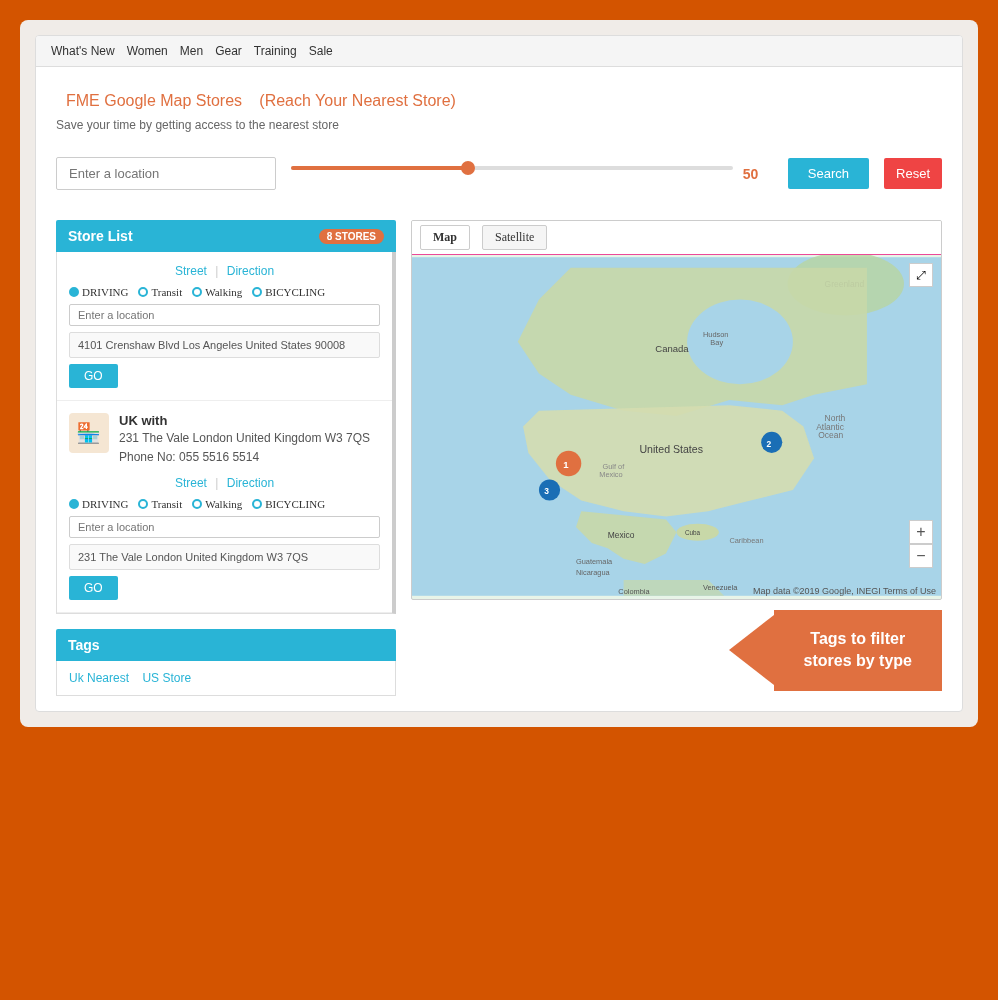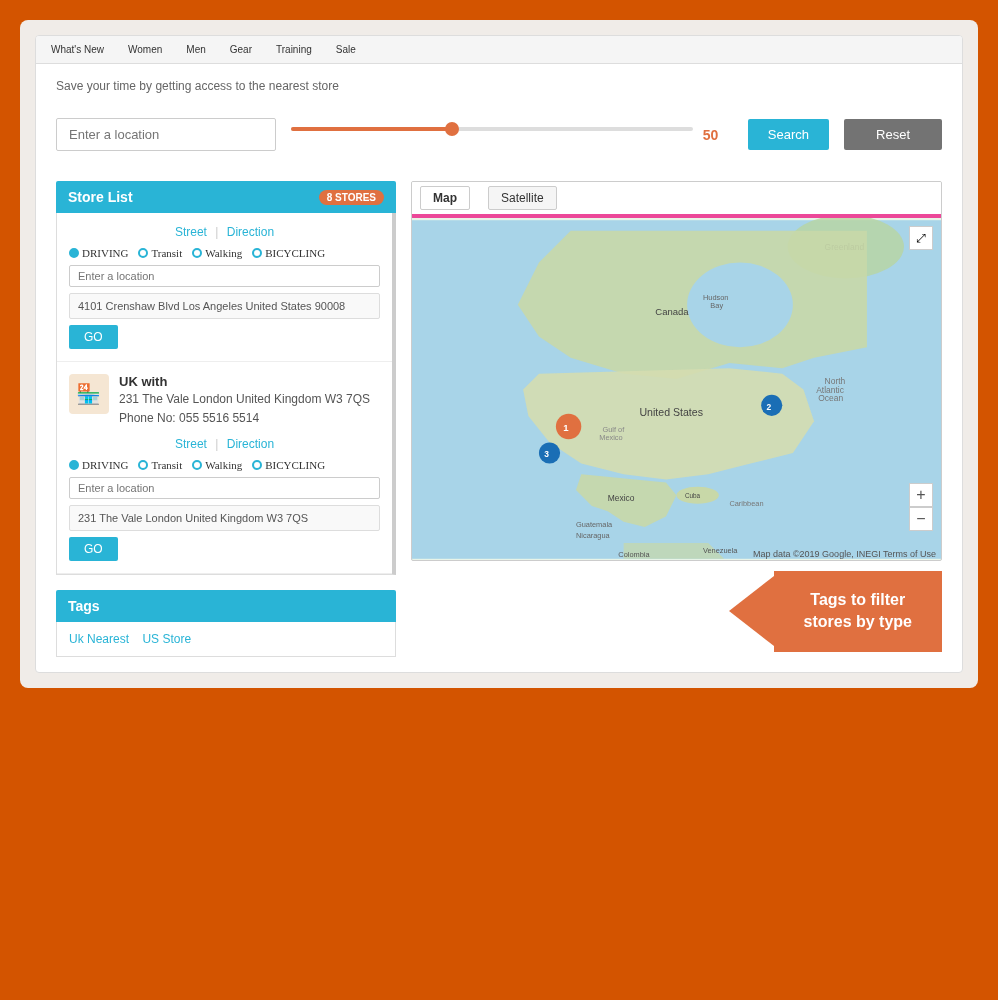--- a/index.html
+++ b/index.html
@@ -43,22 +43,22 @@
       border: 1px solid #ddd;
       border-radius: 4px;
       padding: 0;
       overflow: hidden;
     }
     .nav-bar {
       background: #f5f5f5;
       border-bottom: 1px solid #ddd;
       padding: 8px 15px;
       display: flex;
-      gap: 24px;
-      font-size: 10px;
+      gap: 12px;
+      font-size: 12px;
       color: #333;
     }
     .nav-item {
       cursor: pointer;
       color: #333;
     }
     .page-content {
       padding: 15px 20px;
     }
     .page-title {
@@ -131,24 +131,24 @@
     .btn-search {
       background: #29b4d6;
       color: white;
       border: none;
       padding: 8px 20px;
       font-size: 13px;
       cursor: pointer;
       border-radius: 2px;
     }
     .btn-reset {
-      background: #737373;
+      background: #ef4444;
       color: white;
       border: none;
-      padding: 8px 32px;
+      padding: 8px 12px;
       font-size: 13px;
       cursor: pointer;
       border-radius: 2px;
     }
     .main-layout {
       display: flex;
       gap: 15px;
     }
     .left-panel {
       width: 340px;
@@ -282,23 +282,24 @@
       background: #e8f4e8;
       border: 1px solid #ccc;
       border-radius: 2px;
       overflow: hidden;
       position: relative;
       height: 380px;
     }
     .map-tabs {
       display: flex;
       background: white;
-      border-bottom: 4px solid #ec4899;
+      border-bottom: 1px solid #ec4899;
       padding: 4px 8px;
-      gap: 18px;
+      gap: 12px;
+      font-family: Liberation Serif, serif;
     }
     .map-tab {
       padding: 4px 12px;
       font-size: 12px;
       cursor: pointer;
       border: 1px solid #ccc;
       background: #f5f5f5;
       color: #333;
       border-radius: 2px;
     }
@@ -401,20 +402,24 @@
       <nav class="nav-bar">
         <span class="nav-item">What's New</span>
         <span class="nav-item">Women</span>
         <span class="nav-item">Men</span>
         <span class="nav-item">Gear</span>
         <span class="nav-item">Training</span>
         <span class="nav-item">Sale</span>
       </nav>
 
       <div class="page-content">
+        <div class="page-title">
+          <span>FME Google Map Stores</span>
+          <span>(Reach Your Nearest Store)</span>
+        </div>
         <div class="page-subtitle">Save your time by getting access to the nearest store</div>
 
         <div class="search-bar">
           <input class="search-input" type="text" placeholder="Enter a location" style="">
           <div class="slider-container">
             <div class="slider-track">
               <div class="slider-fill"></div>
               <div class="slider-thumb"></div>
             </div>
             <span class="slider-value">50</span>

